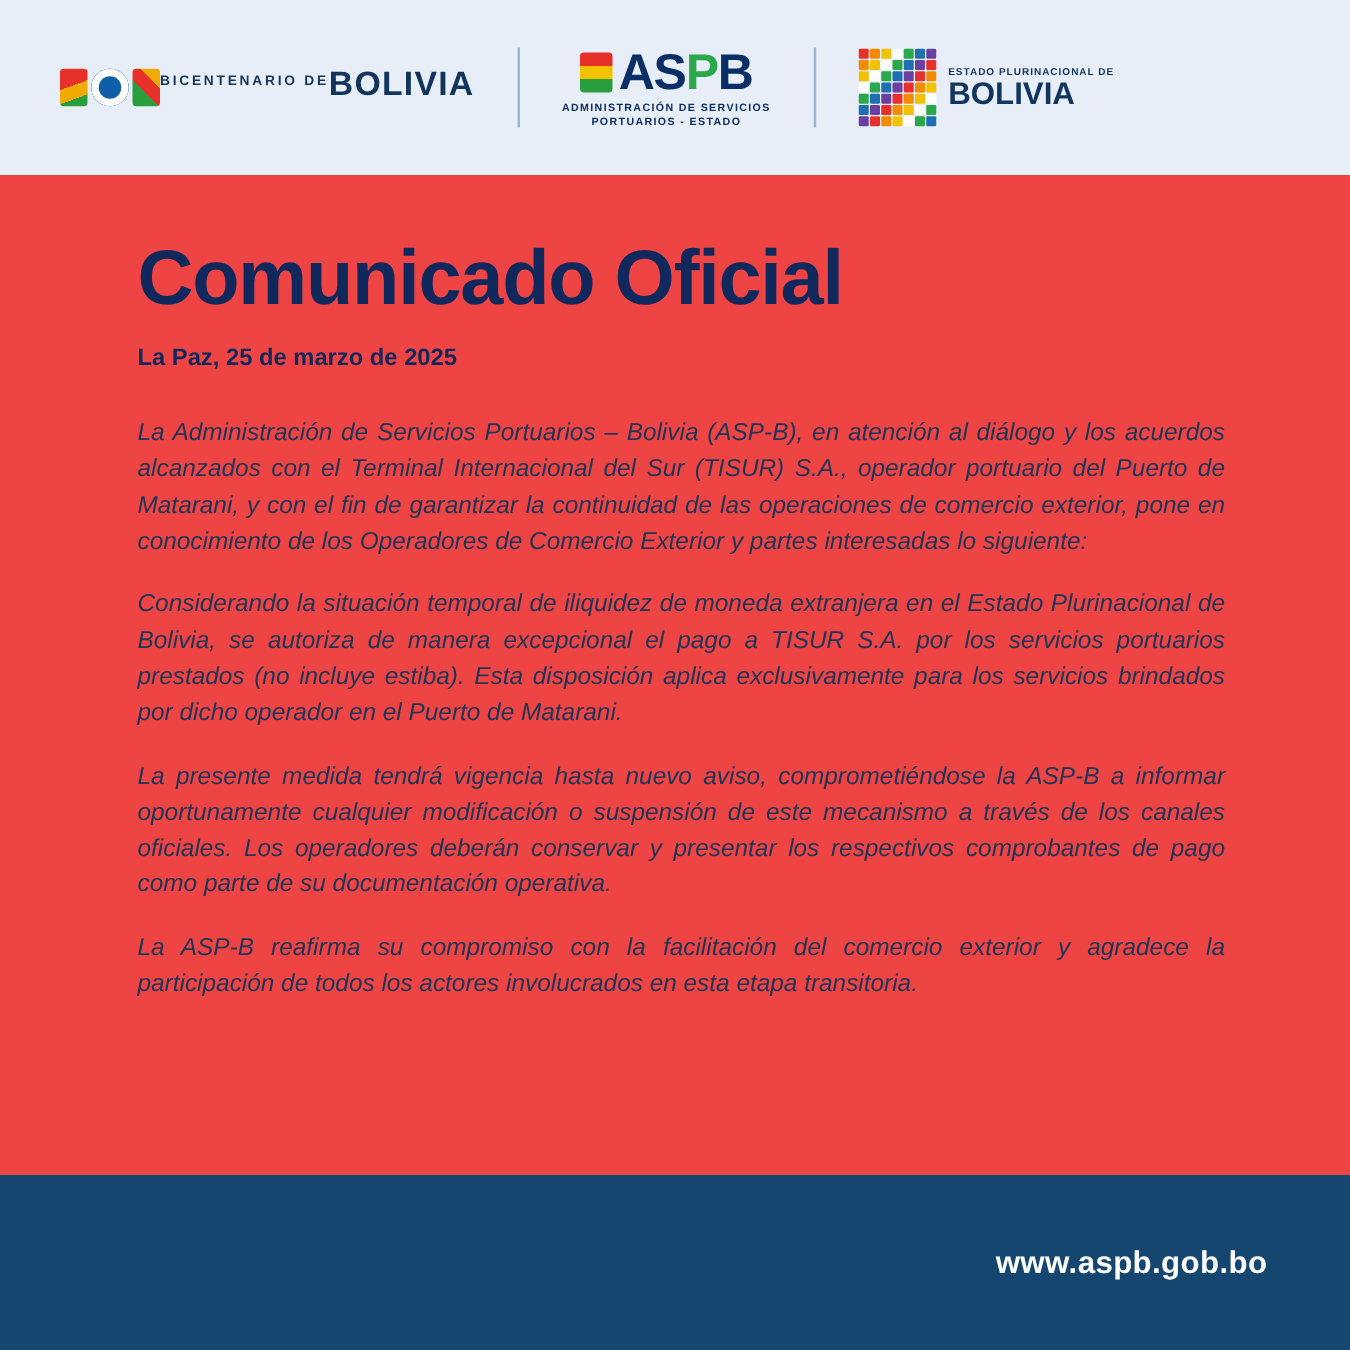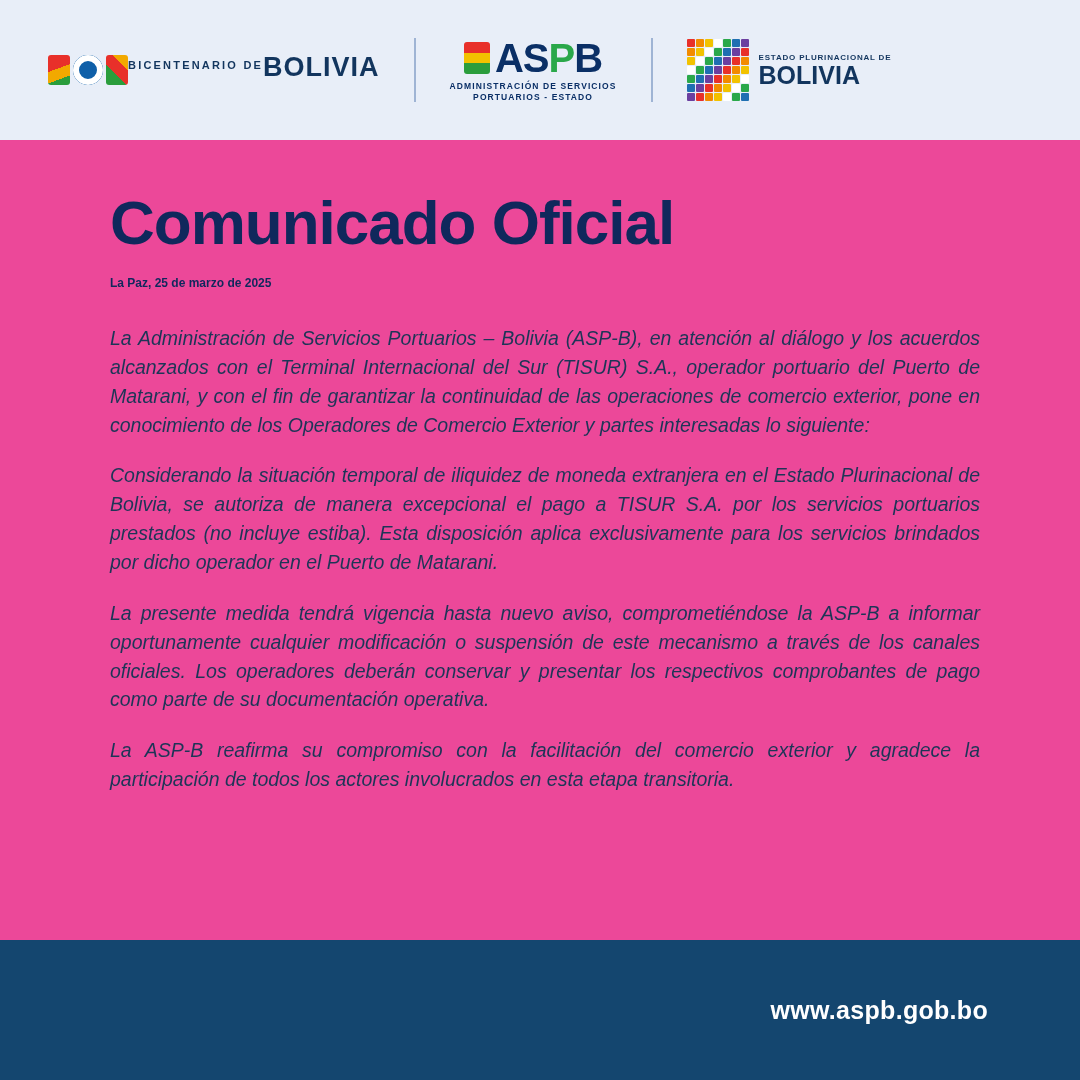--- a/index.html
+++ b/index.html
@@ -84,31 +84,31 @@
     font-size: 8px; letter-spacing: 0.8px; color: #12355e; font-weight: 700; text-align: right;
   }
   .epb-main {
     font-size: 25px; font-weight: 800; color: #12355e; line-height: 1; margin-top: 1px;
   }
 
   
   .content {
     flex: 1 1 auto;
     padding: 52px 100px 0 110px;
-    background: #ec4899;
+    background: #ef4444;
   }
   .title {
     font-size: 62px;
     font-weight: 800;
     color: #10285c;
     letter-spacing: -1px;
     line-height: 1;
   }
   .subtitle {
-    font-size: 12px;
+    font-size: 19px;
     font-weight: 700;
     color: #10285c;
     margin-top: 22px;
   }
   .body-text { margin-top: 34px; }
   .para {
     font-size: 19.5px;
     line-height: 1.48;
     color: #1d3557;
     font-style: italic;
@@ -117,21 +117,21 @@
   }
   .para:last-child { margin-bottom: 0; }
 
   
   .footer {
     height: 140px;
     background: #14466f;
     display: flex;
     align-items: center;
     justify-content: flex-end;
-    padding-right: 92px;
+    padding-right: 66px;
     flex: 0 0 auto;
   }
   .footer-url {
     color: #ffffff;
     font-size: 25px;
     font-weight: 600;
     letter-spacing: 0.3px;
   }
 </style>
 </head>

